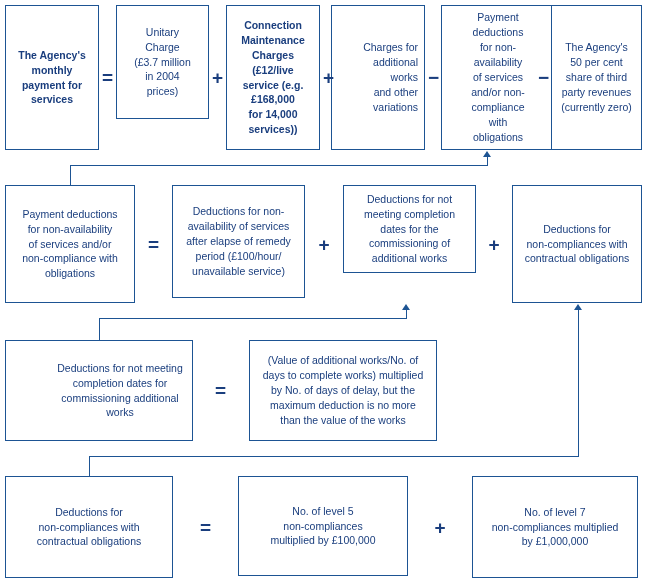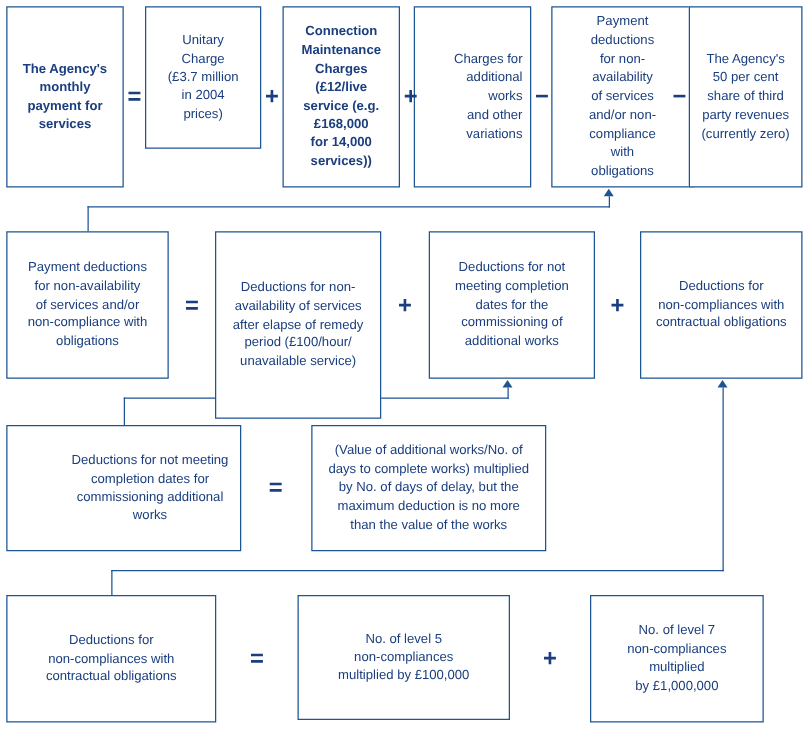--- a/index.html
+++ b/index.html
@@ -161,33 +161,33 @@
 for non-availability
 of services and/or
 non-compliance with
 obligations</span>
   </div>
 
   <div class="op" style="left:135px; top:185px; width:37px; height:118px;">
     <span>=</span>
   </div>
 
-  <div class="box" style="left:172px; top:185px; width:133px; height:150px;">
+  <div class="box" style="left:172px; top:185px; width:133px; height:113px;">
     <span class="txt">Deductions for non-
 availability of services
 after elapse of remedy
 period (£100/hour/
 unavailable service)</span>
   </div>
 
   <div class="op" style="left:305px; top:185px; width:38px; height:118px;">
     <span>+</span>
   </div>
 
-  <div class="box" style="left:343px; top:185px; width:133px; height:118px;">
+  <div class="box" style="left:343px; top:185px; width:133px; height:88px;">
     <span class="txt">Deductions for not
 meeting completion
 dates for the
 commissioning of
 additional works</span>
   </div>
 
   <div class="op" style="left:476px; top:185px; width:36px; height:118px;">
     <span>+</span>
   </div>
@@ -229,21 +229,21 @@
   <div class="box" style="left:238px; top:476px; width:170px; height:100px;">
     <span class="txt">No. of level 5
 non-compliances
 multiplied by £100,000</span>
   </div>
 
   <div class="op" style="left:408px; top:476px; width:64px; height:102px;">
     <span>+</span>
   </div>
 
-  <div class="box" style="left:472px; top:476px; width:139px; height:102px;">
+  <div class="box" style="left:472px; top:476px; width:166px; height:102px;">
     <span class="txt">No. of level 7
 non-compliances multiplied
 by £1,000,000</span>
   </div>
 
   <div class="seg-v" style="left:70px; top:165px; height:21px;"></div>
   <div class="seg-h" style="left:70px; top:165px; width:418px;"></div>
   <div class="seg-v" style="left:487px; top:157px; height:9px;"></div>
   <div class="arrowhead" style="left:483px; top:151px;"></div>
 

